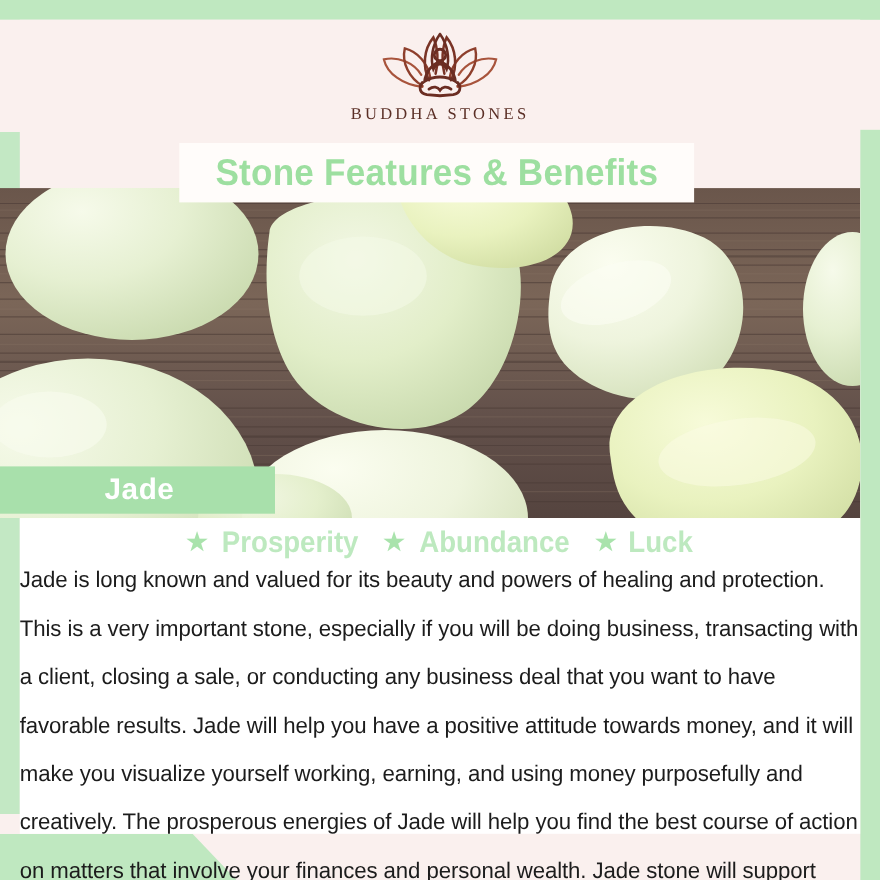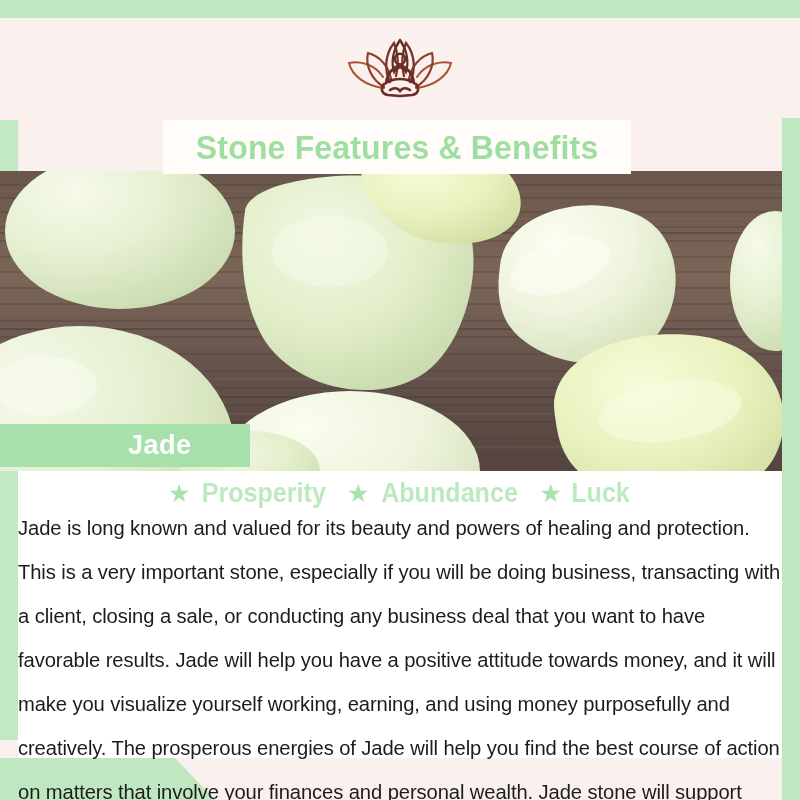--- a/index.html
+++ b/index.html
@@ -51,21 +51,21 @@
     font-size:15px;
     letter-spacing:3px;
     color:#5b2f26;
     margin-top:1px;
     white-space:nowrap;
   }
 
   
   #title-banner {
     position:absolute;
-    left:163px; top:120px; width:468px; height:54px;
+    left:163px; top:130px; width:468px; height:54px;
     background:#fffcfa;
     display:flex; align-items:center; justify-content:center;
     z-index:5;
   }
   #title-text {
     font-size:34px;
     font-weight:bold;
     color:#9ddfa0;
     letter-spacing:0.2px;
     transform:scaleX(0.94);
@@ -81,21 +81,20 @@
   }
   #photo svg { display:block; }
 
   
   #jade-banner {
     position:absolute;
     left:0; top:424px; width:250px; height:43px;
     background:#a8e0ab;
     display:flex; align-items:center;
     z-index:6;
-    padding-left:33px;
   }
   #jade-label {
     color:#ffffff;
     font-size:27px;
     font-weight:bold;
     padding-left:95px;
     letter-spacing:0.5px;
   }
 
   
@@ -163,20 +162,21 @@
         <path d="M60 8 C53 18 51 30 54 40 C57 34 63 34 66 40 C69 30 67 18 60 8" stroke="#6b2d22" stroke-width="2.3"></path>
       </g>
 
       <g fill="none" stroke="#6b2d22" stroke-width="2.6" stroke-linecap="round">
         <circle cx="60" cy="27" r="5.2" fill="none"></circle>
         <path d="M60 33 C52 36 47 43 46 51 C49 49 54 47 60 47 C66 47 71 49 74 51 C73 43 68 36 60 33"></path>
         <path d="M44 52 C40 57 42 62 48 63 L60 64 L72 63 C78 62 80 57 76 52"></path>
         <path d="M50 58 C54 55 58 56 60 59 C62 56 66 55 70 58"></path>
       </g>
     </svg>
+    <div id="brand-name">BUDDHA STONES</div>
   </div>
 </div>
 
 <div id="photo">
   <svg width="782" height="300" viewBox="0 0 782 300" preserveAspectRatio="none">
     <defs>
       <linearGradient id="wood" x1="0" y1="0" x2="0" y2="1">
         <stop offset="0%" stop-color="#6a564b"></stop>
         <stop offset="35%" stop-color="#7b6658"></stop>
         <stop offset="70%" stop-color="#62504a"></stop>

